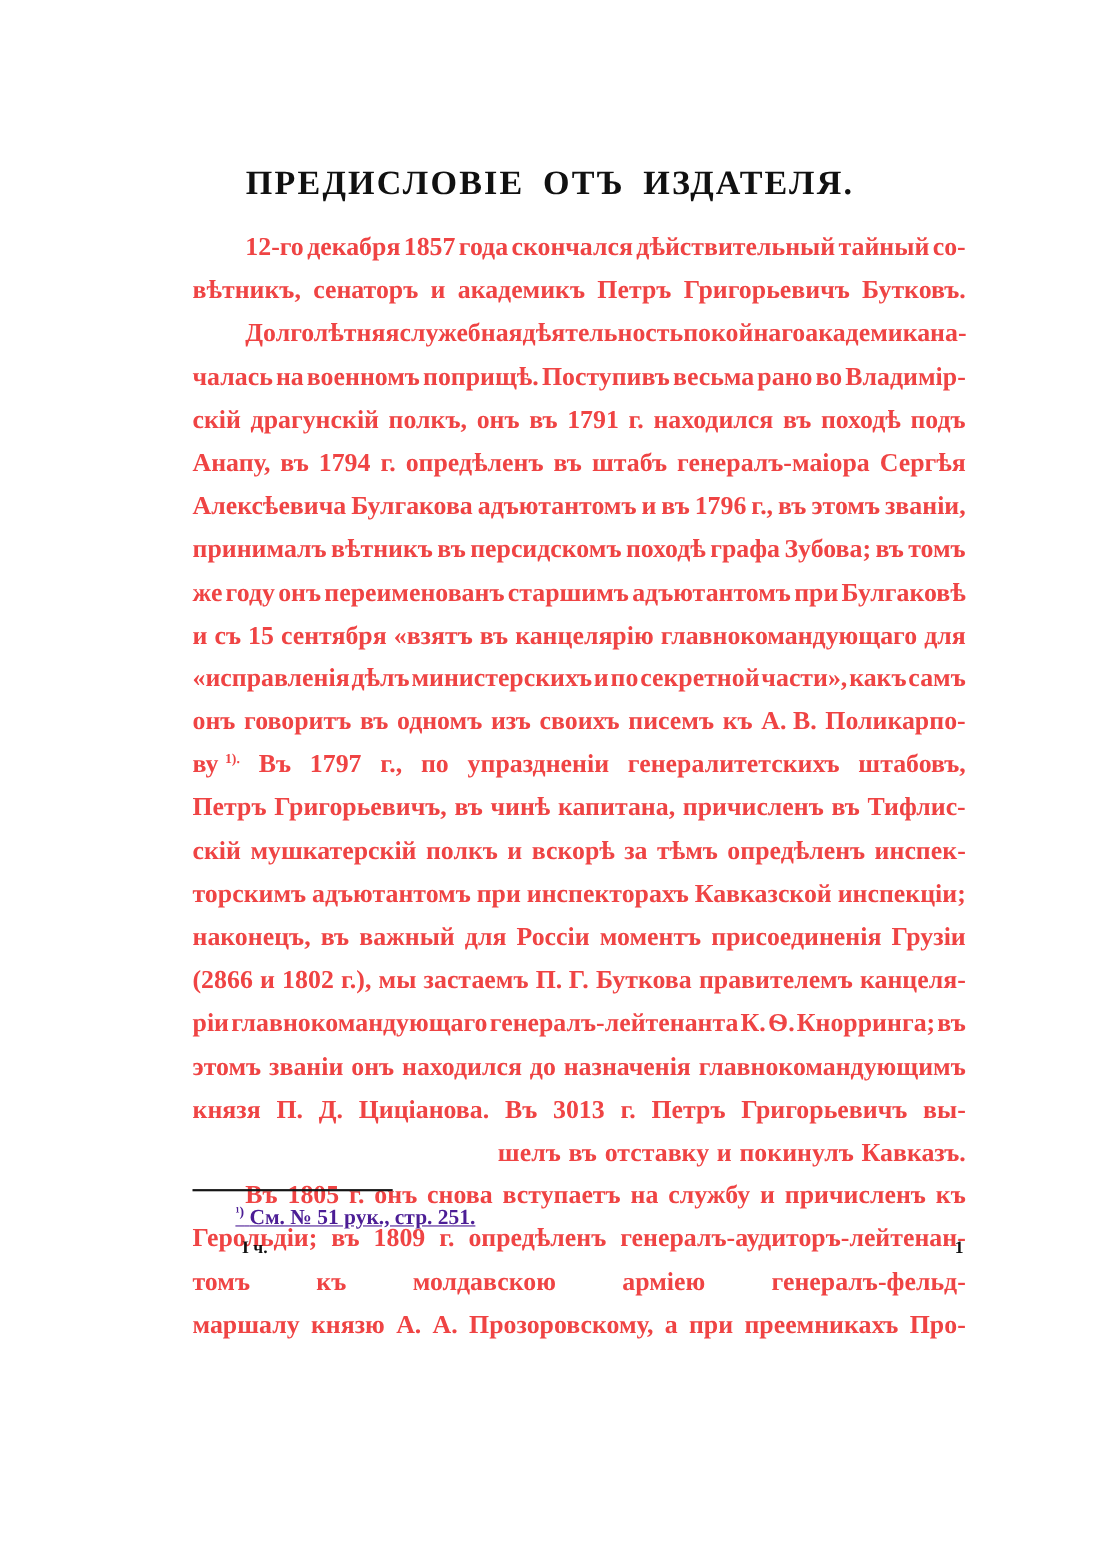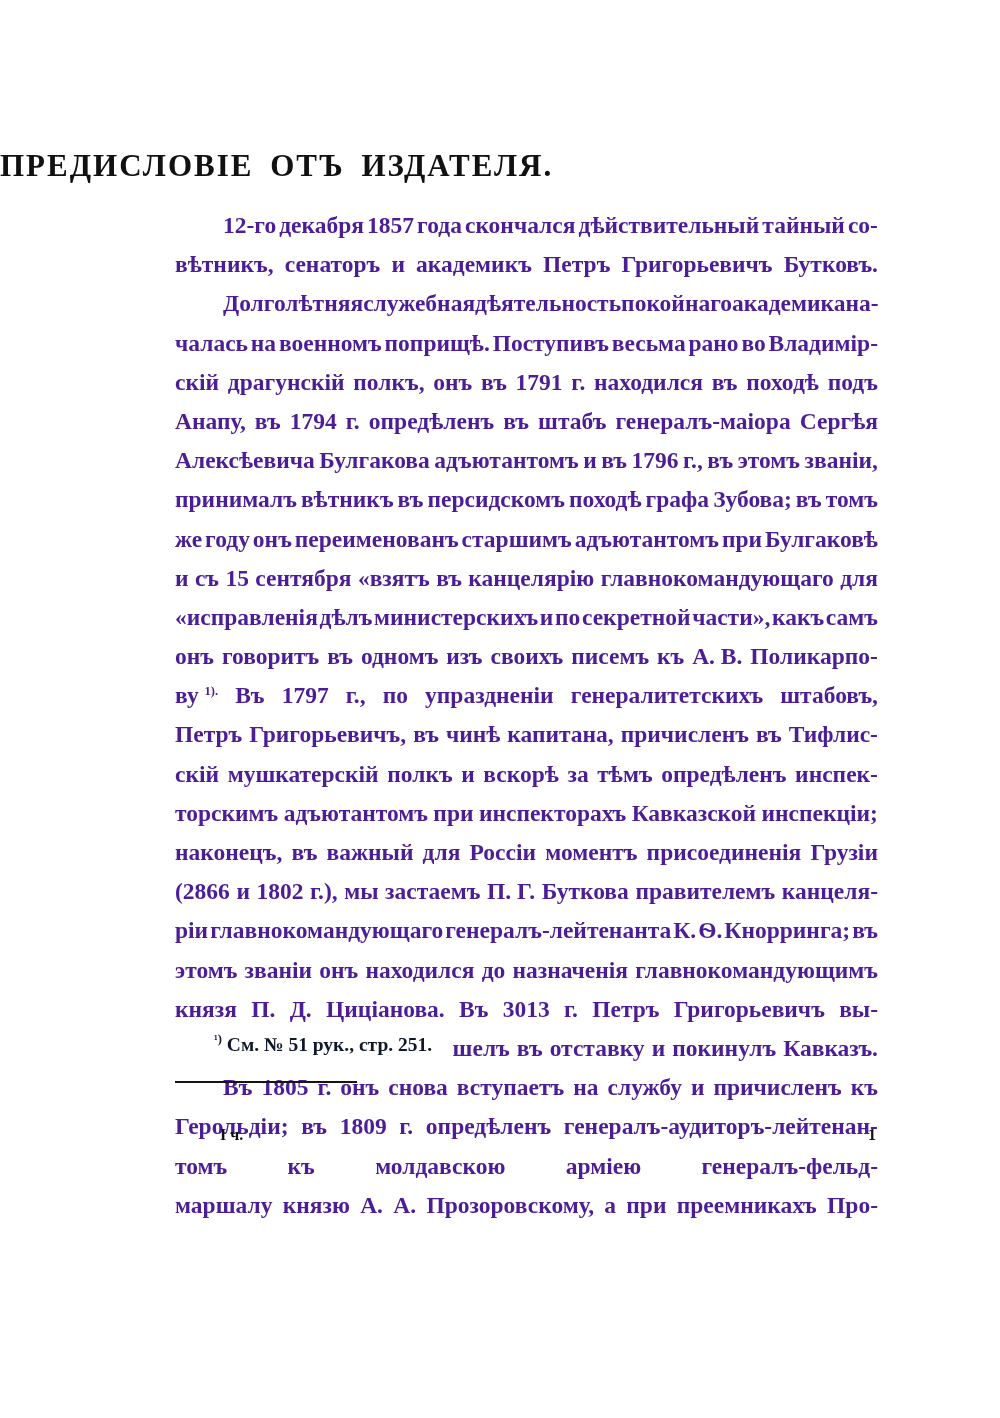--- a/index.html
+++ b/index.html
@@ -16,20 +16,21 @@
     font-family: "Liberation Serif", "DejaVu Serif", serif;
     color: #0d0d0d;
   }
 
   
   .page-title {
     position: absolute;
     left: 0;
     top: 148px;
     width: 1000px;
+    text-align: center;
     font-size: 31px;
     letter-spacing: 2.0px;
     word-spacing: 7px;
     font-weight: 700;
     color: #111111;
     white-space: pre;
   }
 
   
   .textblock {
@@ -40,21 +41,21 @@
   }
 
   
   .ln {
     display: flex;
     width: 703px;
     height: 39.2px;
     align-items: baseline;
     font-size: 23.5px;
     font-weight: 700;
-    color: #4c1d95;
+    color: #ef4444;
     white-space: pre;
     overflow: visible;
   }
   
   .ln .w { display: inline-block; }
   .ln.just { justify-content: space-between; }
   .ln.left { justify-content: flex-end; }
   .ln.left .w + .w { margin-left: 0.30em; }
 
   
@@ -66,26 +67,27 @@
     left: 175px;
     top: 1081px;
     width: 182px;
     height: 0;
     border-top: 2.4px solid #151515;
   }
 
   .footnote {
     position: absolute;
     left: 175px;
-    top: 1032px;
+    top: 1094px;
     width: 703px;
     font-size: 19.5px;
     font-weight: 700;
-    color: #0f172a;
+    color: #4c1d95;
     white-space: pre;
+    text-decoration: underline;
   }
   .footnote .fn-indent { display: inline-block; width: 39px; }
   .fn-sup {
     font-size: 12.5px;
     vertical-align: 8px;
     letter-spacing: 0;
   }
 
   .folio-row {
     position: absolute;

